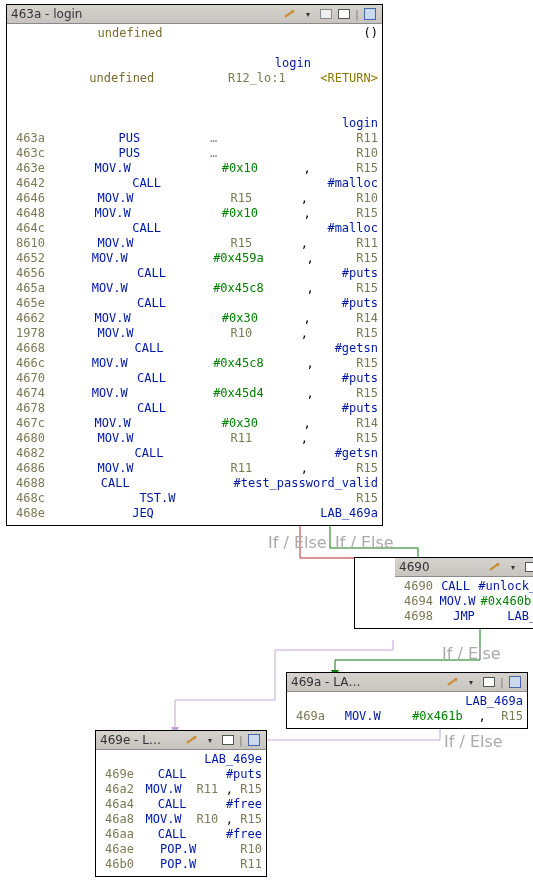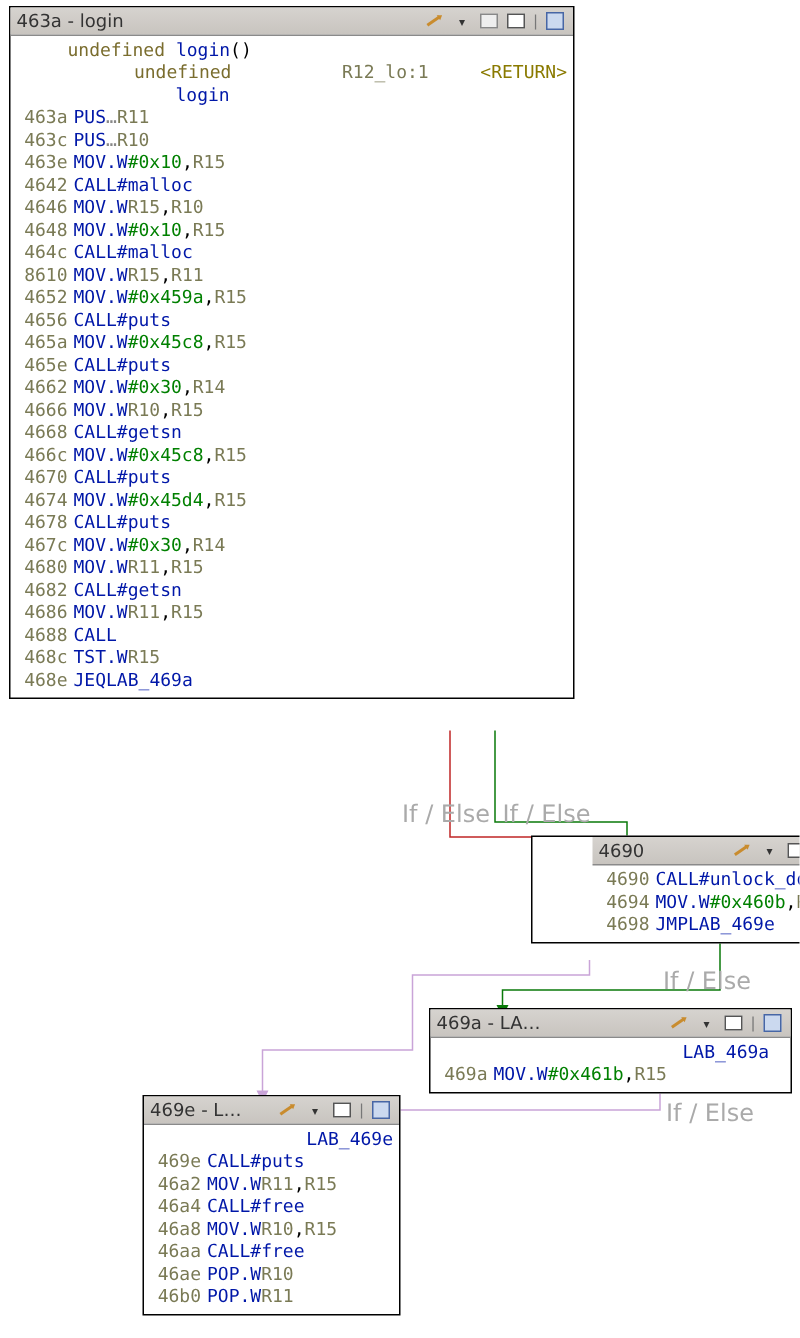--- a/index.html
+++ b/index.html
@@ -65,30 +65,30 @@
   }
   .hdr-icons .target::before {
     content:""; display:inline-block; width:10px;height:10px;border:1px solid #4766a5;background:#cbd9ef;
   }
 
   .body {
     padding: 2px 4px 4px 4px;
     white-space: nowrap;
     line-height: 15px;
   }
-  .row { display:flex; }
+  .row { display:flex;justify-content:space-between; }
   .addr { color:#7a7a55; flex:0 0 34px; text-align:right; padding-right:4px;}
   .addr-empty { flex:0 0 34px; }
   .mn { color:#0017a8; }  
   .reg { color:#7a7a55; }
   .p2 { color:#888888; } 
   .hex { color:#008000; }
   .lbl { color:#0017a8; }
   .kw { color:#7a6d2e; }
-  .fname { color:#0017a8; }
+  .fname { color:#0017a8;margin-top:30px; }
   .lab { color:#0017a8; }
   .labrow .addr-empty { flex:0 0 78px; }
   .retcol { color:#8a7a00; }
 
   .edge-label {
     position:absolute;
     color:#aaa;
     font-family: "DejaVu Sans", Arial, sans-serif;
     font-size: 16px;
     pointer-events:none;
@@ -253,21 +253,21 @@
         </div>
         <div class="row">
           <span class="addr">4662</span>
           <span class="mn">MOV.W</span>
           <span> </span>
           <span class="hex">#0x30</span>
           <span>,</span>
           <span class="reg">R14</span>
         </div>
         <div class="row">
-          <span class="addr">4666</span>
+          <span class="addr">1978</span>
           <span class="mn">MOV.W</span>
           <span> </span>
           <span class="reg">R10</span>
           <span>,</span>
           <span class="reg">R15</span>
         </div>
         <div class="row">
           <span class="addr">4668</span>
           <span class="mn">CALL</span>
           <span> </span>
@@ -328,20 +328,21 @@
           <span class="mn">MOV.W</span>
           <span> </span>
           <span class="reg">R11</span>
           <span>,</span>
           <span class="reg">R15</span>
         </div>
         <div class="row">
           <span class="addr">4688</span>
           <span class="mn">CALL</span>
           <span> </span>
+          <span class="lbl">#test_password_valid</span>
         </div>
         <div class="row">
           <span class="addr">468c</span>
           <span class="mn">TST.W</span>
           <span> </span>
           <span class="reg">R15</span>
         </div>
         <div class="row">
           <span class="addr">468e</span>
           <span class="mn">JEQ</span>

